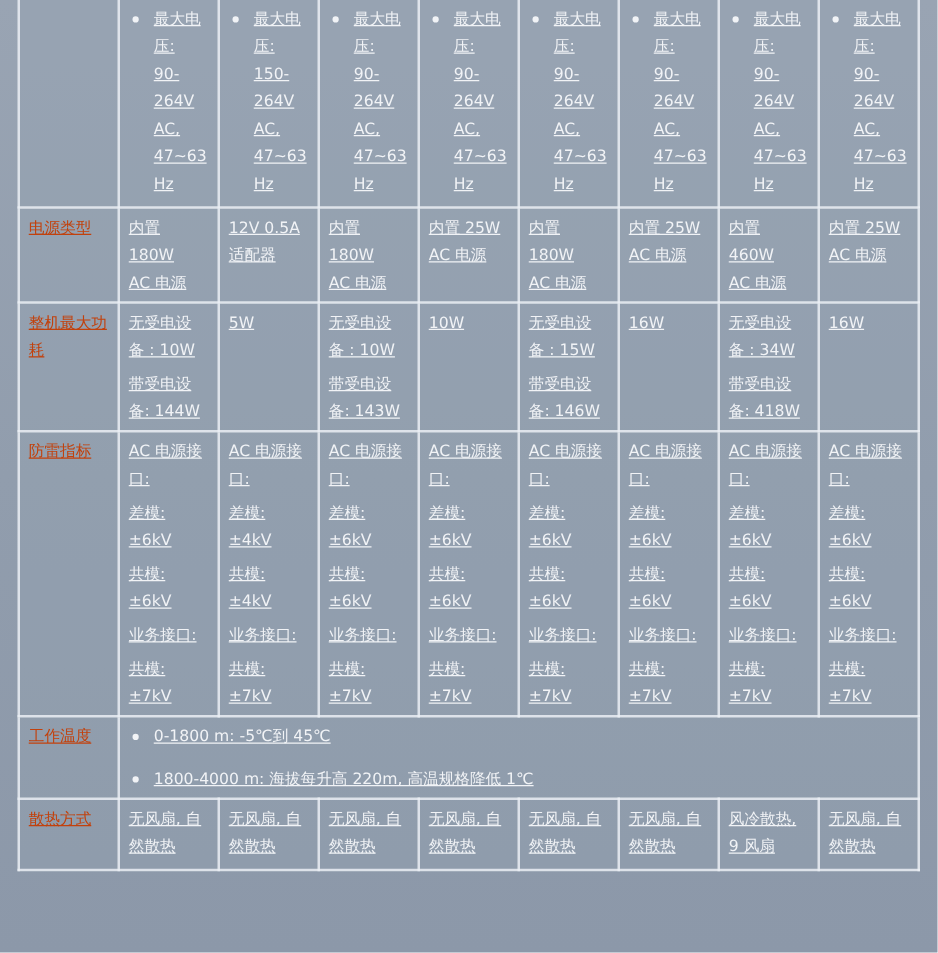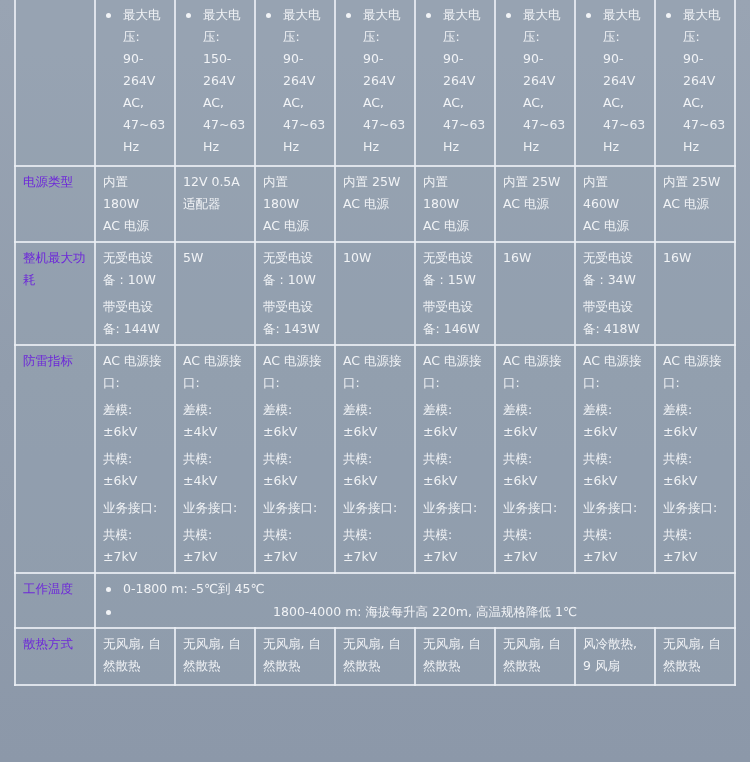--- a/index.html
+++ b/index.html
@@ -15,31 +15,32 @@
     border-collapse:collapse;
     table-layout:fixed;
   }
   .table td {
     border:2px solid rgba(235,239,244,0.85);
     vertical-align:top;
     padding:4px 7px 4px 7px;
     font-size:12.5px;
     line-height:22px;
     background:rgba(150,162,178,0.35);
-  }
-  .table td.label { color:#6d28d9;margin-top:40px; }
+    text-decoration:underline;
+  }
+  .table td.label { color:#c2410c;margin-top:40px; }
   .bullet-list { margin:0; padding:0; list-style:none; }
   .bullet-list li { position:relative; padding-left:20px; }
   .bullet-list li::before {
     content:""; position:absolute; left:3px; top:9px;
     width:5px; height:5px; border-radius:50%; background:#f1f3f6;
   }
   .para { display:block; }
   .para + .para { margin-top:5px; }
-  .wide li + li { margin-top:1px;text-align:center; }
+  .wide li + li { margin-top:12px; }
 </style>
 </head>
 <body>
 
 <table class="table">
   <colgroup>
     <col style="width:80px">
       <col style="width:80px">
       <col style="width:80px">
       <col style="width:80px">

